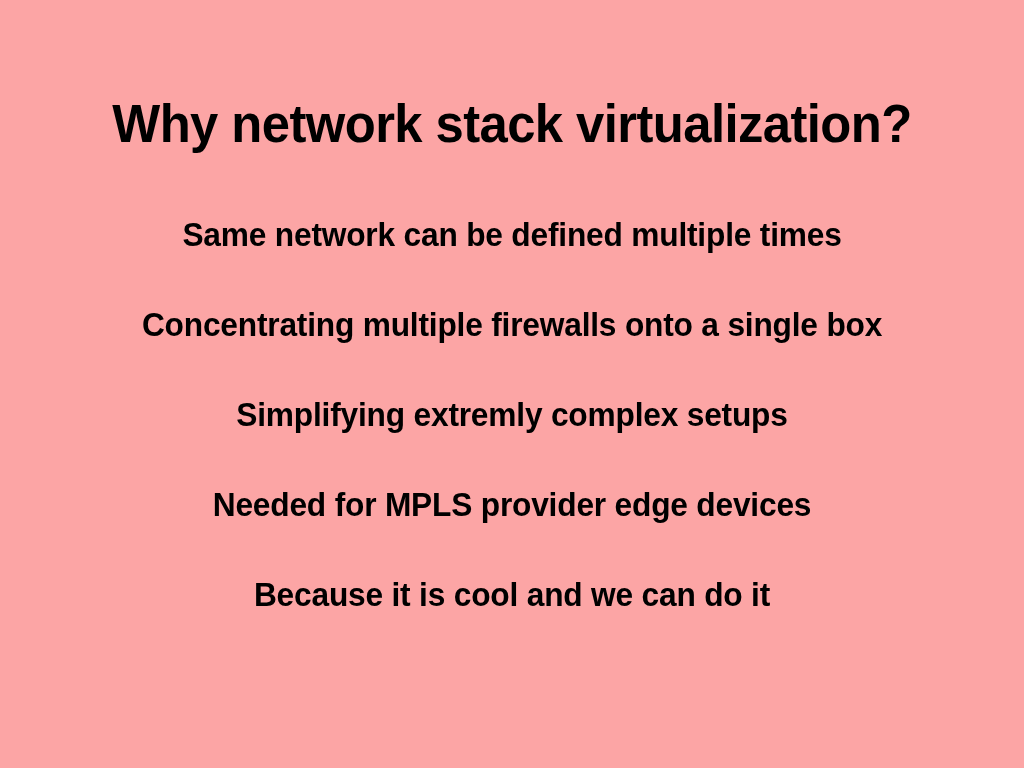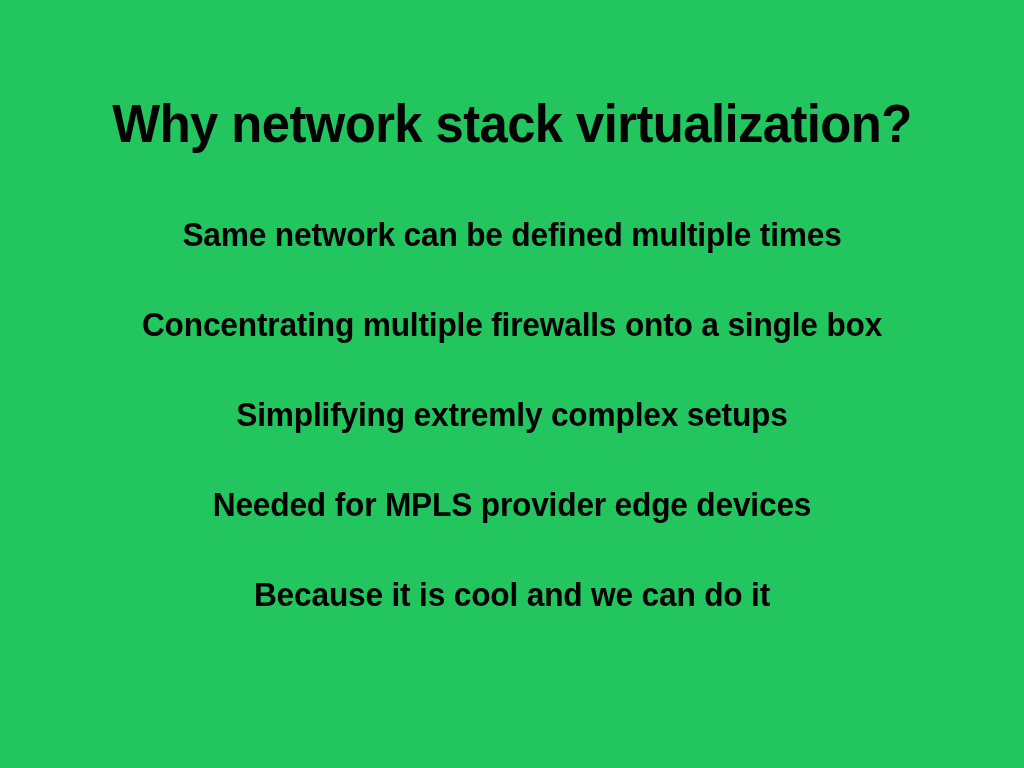--- a/index.html
+++ b/index.html
@@ -15,21 +15,21 @@
     overflow: hidden;
     font-family: "Liberation Sans", "DejaVu Sans", sans-serif;
     color: #000000;
     -webkit-font-smoothing: antialiased;
   }
 
   .slide {
     position: relative;
     width: 1024px;
     height: 768px;
-    background: #22c55e;
+    background: #fca5a5;
     box-sizing: border-box;
   }
 
   
   .slide-title {
     position: absolute;
     left: 0;
     top: 92px;
     width: 1024px;
     text-align: center;

